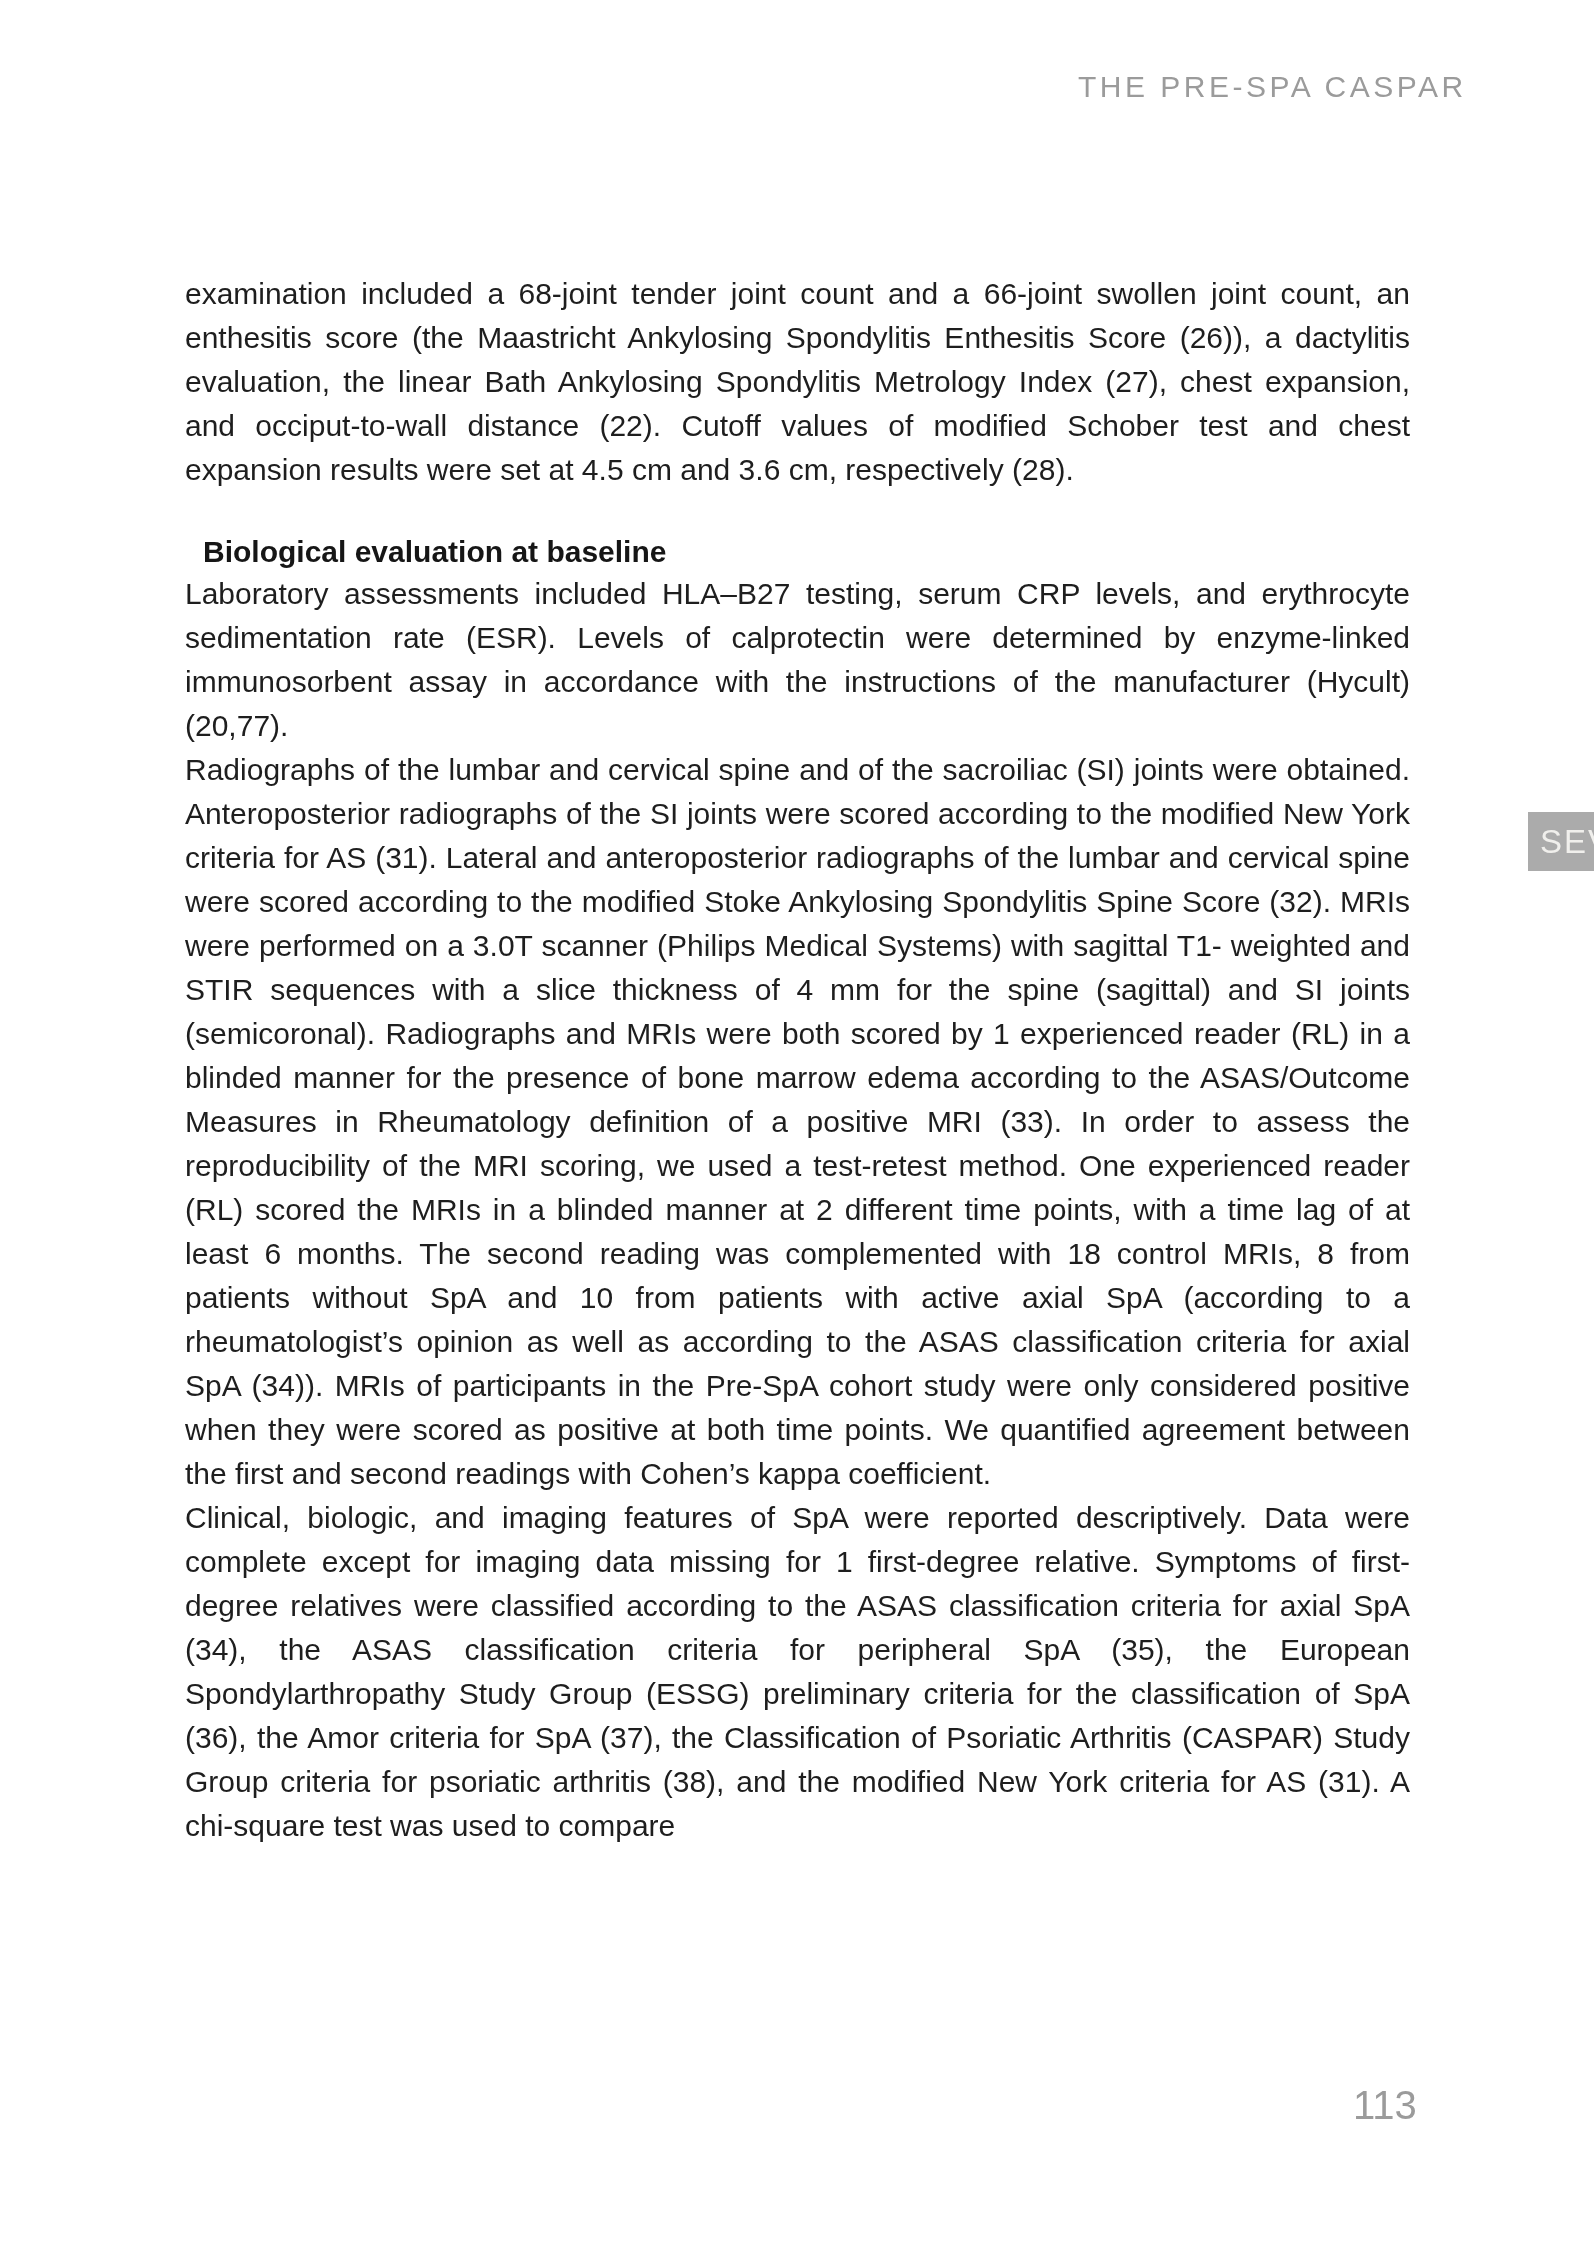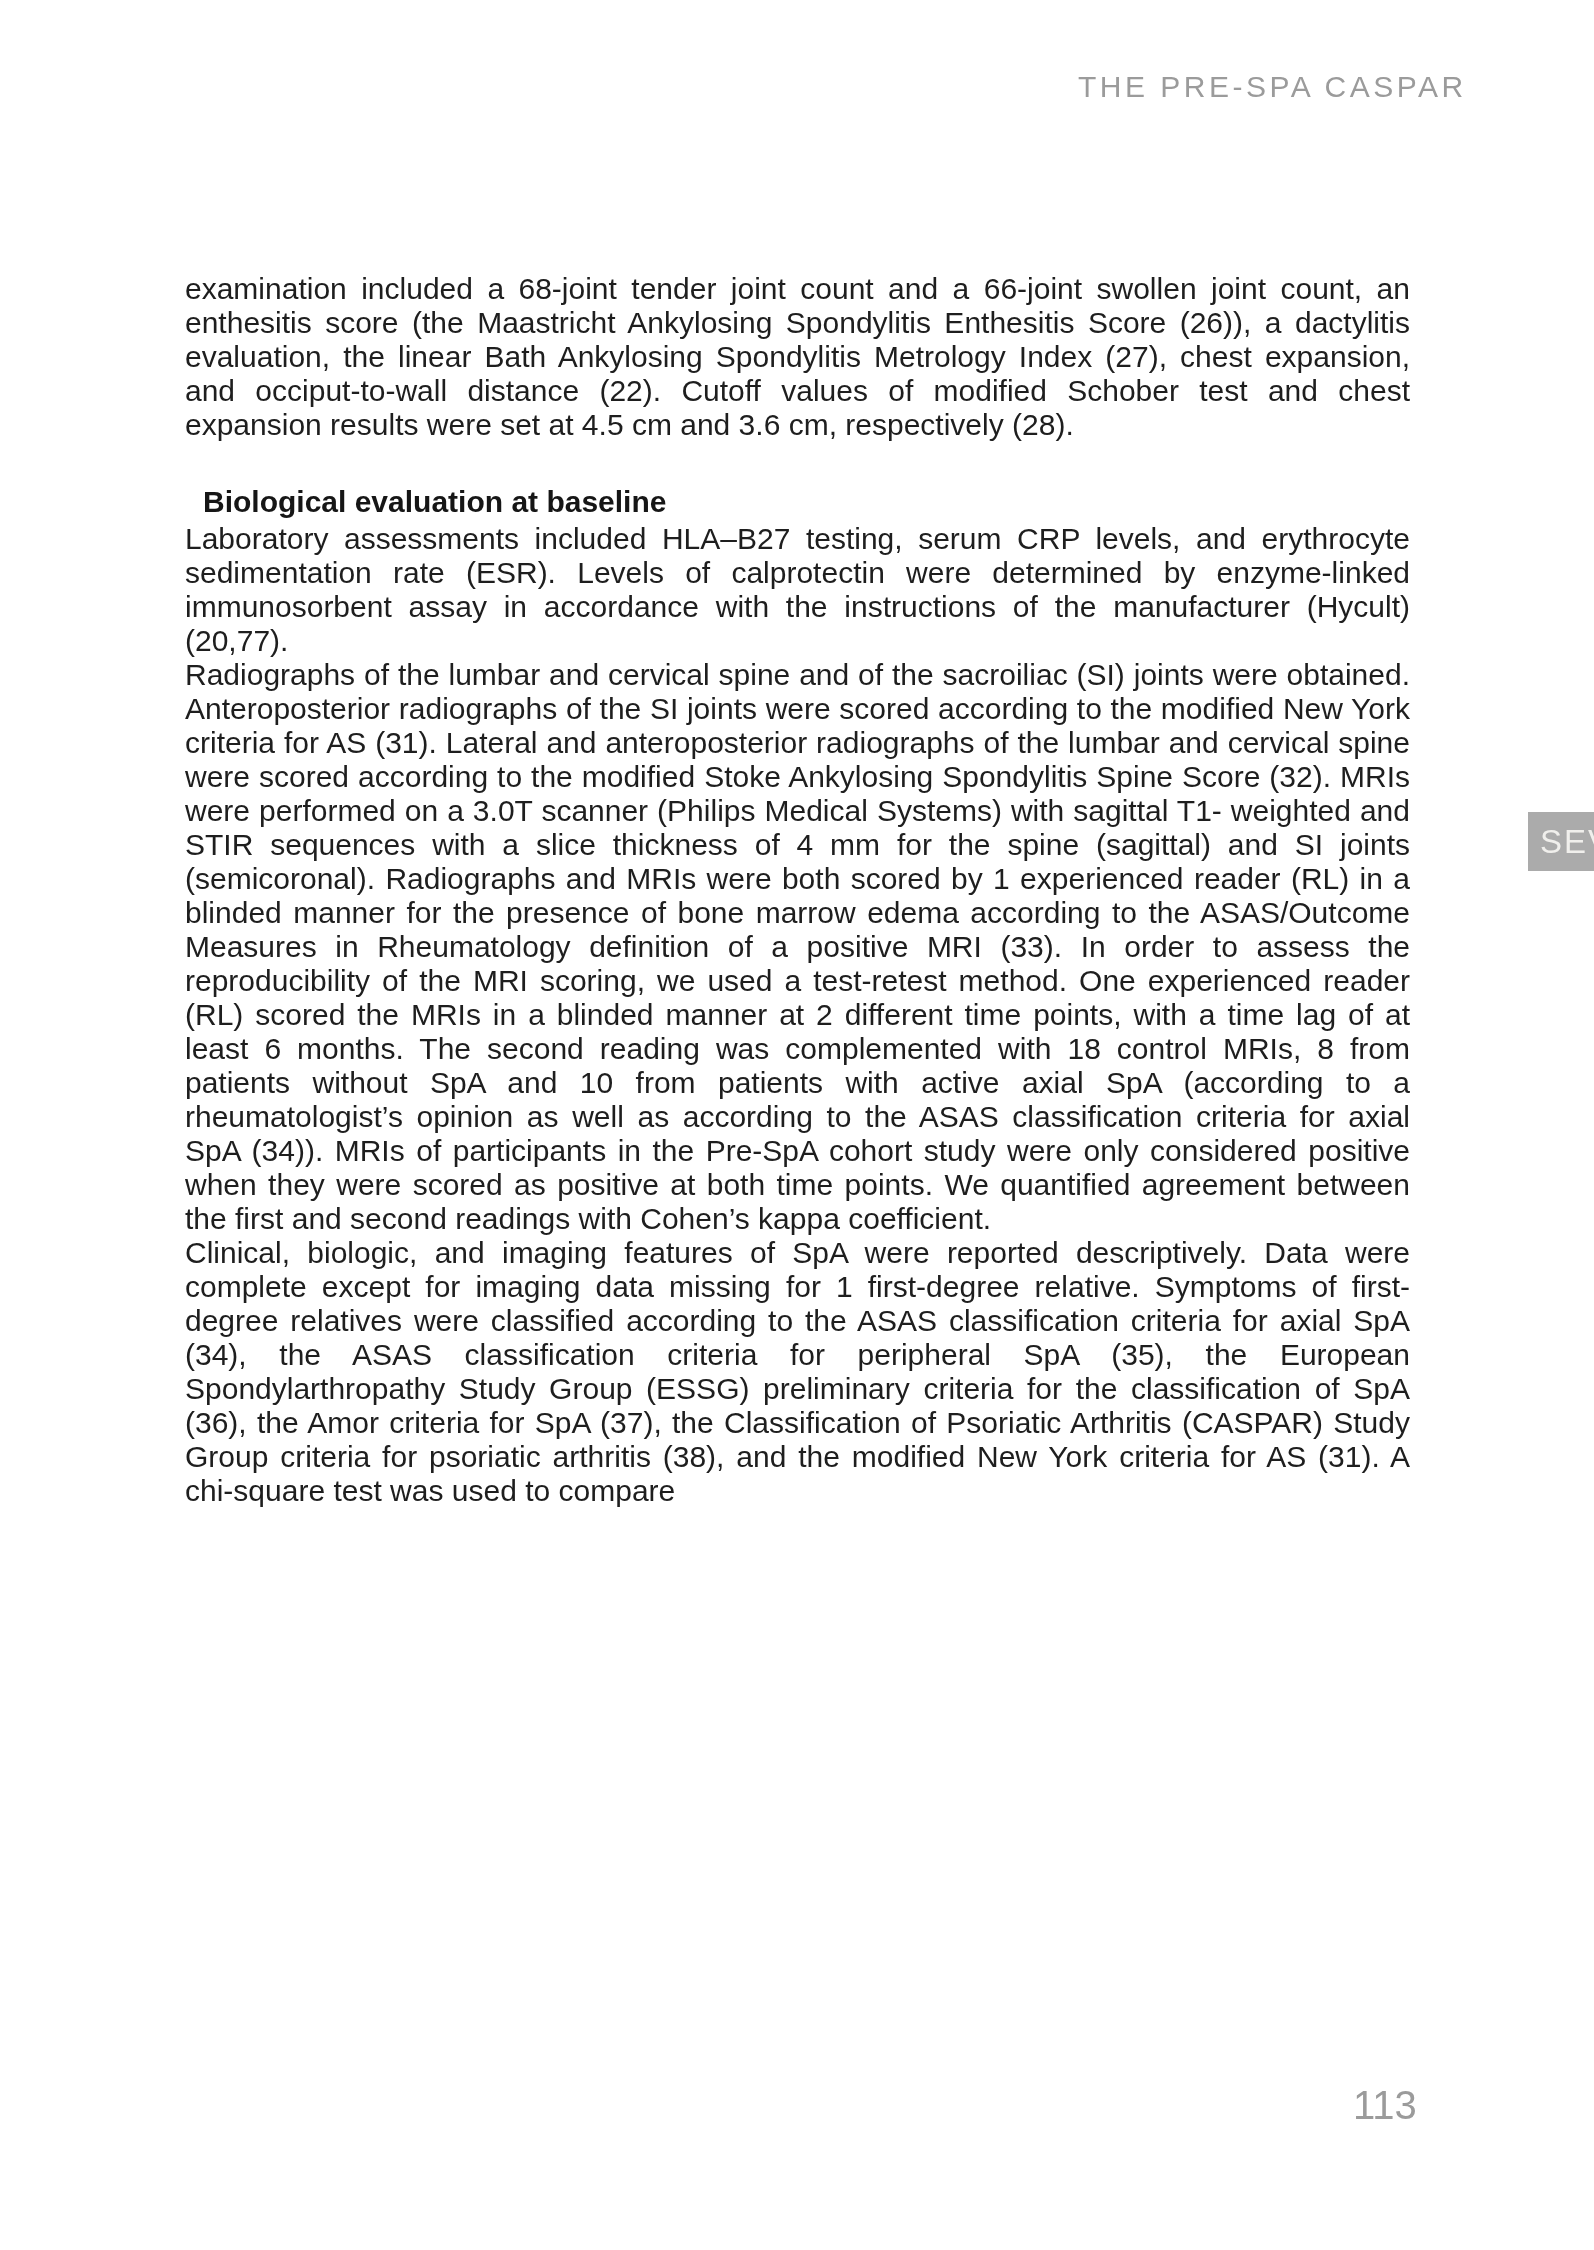--- a/index.html
+++ b/index.html
@@ -47,21 +47,21 @@
   .text-column {
     position: absolute;
     left: 185px;
     top: 272px;
     width: 1225px;
     color: #1e1e1e;
   }
   .text-column p {
     margin: 0;
     font-size: 30px;
-    line-height: 34px;
+    line-height: 44px;
     text-align: justify;
     color: #1e1e1e;
   }
   .text-column h2 {
     margin: 40px 0 0 18px;
     font-size: 30px;
     line-height: 40px;
     font-weight: 700;
     color: #161616;
   }

